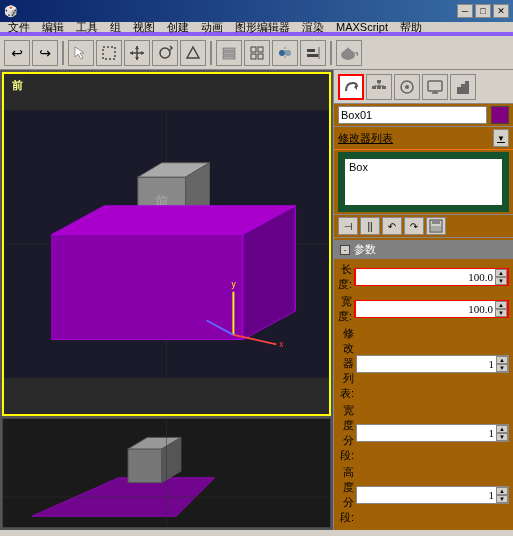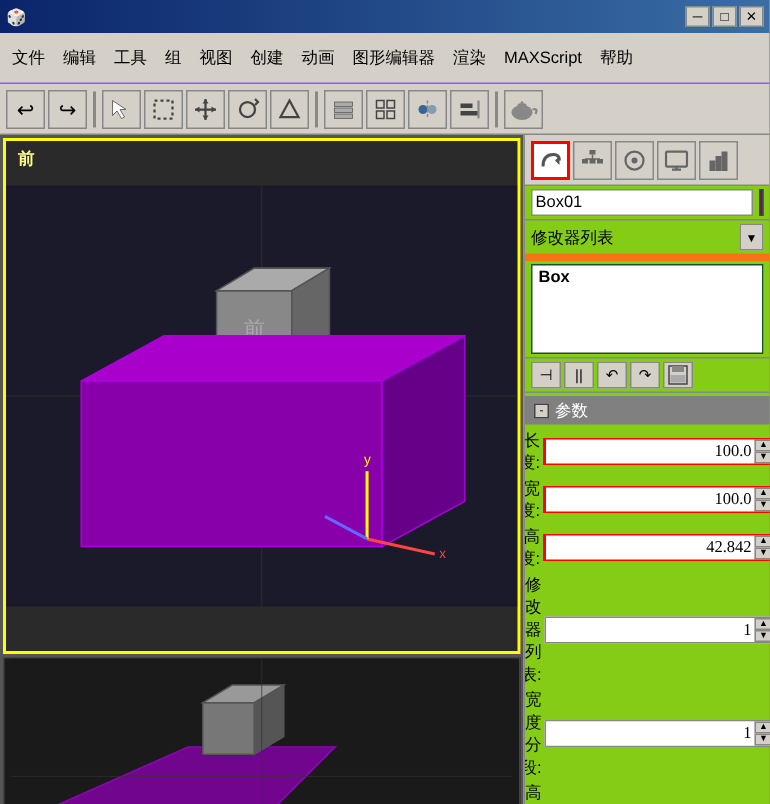--- a/index.html
+++ b/index.html
@@ -42,25 +42,25 @@
       align-items: center;
       justify-content: center;
       font-size: 9px;
       cursor: pointer;
       color: #000;
     }
 
     
     .menu-bar {
       background: #d4d0c8;
-      height: 34px;
+      height: 14px;
       display: flex;
       align-items: center;
       padding: 0 2px;
-      border-bottom: 1px solid #8b5cf6;
+      border-bottom: 4px solid #8b5cf6;
       font-size: 11px;
     }
     .menu-item {
       padding: 1px 6px;
       cursor: pointer;
     }
 
     
     .toolbar {
       background: #d4d0c8;
@@ -136,22 +136,22 @@
     .viewport-bottom {
       height: 110px;
       position: relative;
       background: #1a1a1a;
       border: 1px solid #444;
       margin: 0 2px 2px 2px;
     }
 
     
     .right-panel {
-      width: 164px;
-      background: #84cc16;
+      width: 180px;
+      background: #a16207;
       display: flex;
       flex-direction: column;
       border-left: 1px solid #888;
     }
 
     
     .right-toolbar {
       height: 34px;
       background: #d4d0c8;
       display: flex;
@@ -199,46 +199,46 @@
       border: 1px solid #444;
       cursor: pointer;
     }
 
     
     .modifier-row {
       display: flex;
       align-items: center;
       padding: 2px 4px;
       gap: 2px;
-      border-bottom: 5px solid #f97316;
+      border-bottom: 1px solid #f97316;
+      text-decoration: underline;
     }
     .modifier-label {
       font-size: 11px;
       flex: 1;
     }
     .dropdown-arrow {
       width: 16px;
       height: 18px;
       background: #d4d0c8;
       border: 1px solid #888;
       display: flex;
       align-items: center;
       justify-content: center;
       cursor: pointer;
       font-size: 8px;
     }
 
     
     .modifier-list {
       background: white;
-      border: 1px solid #14532d;
+      border: 7px solid #14532d;
       margin: 2px 4px;
       min-height: 60px;
       flex: 0 0 60px;
-      font-weight: bold;
     }
     .modifier-item {
       padding: 2px 4px;
       font-size: 11px;
       cursor: pointer;
     }
 
     
     .panel-bottom-toolbar {
       display: flex;
@@ -594,30 +594,20 @@
         <span class="param-label">宽度:</span>
         <div class="param-input-group highlighted">
           <input class="param-input" type="text" value="100.0" style="">
           <div class="spin-btns">
             <div class="spin-btn">▲</div>
             <div class="spin-btn">▼</div>
           </div>
         </div>
       </div>
 
-      <div class="param-row">
-        <span class="param-label">高度:</span>
-        <div class="param-input-group highlighted">
-          <input class="param-input" type="text" value="42.842" style="">
-          <div class="spin-btns">
-            <div class="spin-btn">▲</div>
-            <div class="spin-btn">▼</div>
-          </div>
-        </div>
-      </div>
 
       <div class="param-row">
         <span class="param-label">修改器列表:</span>
         <div class="param-input-group">
           <input class="param-input" type="text" value="1" style="">
           <div class="spin-btns">
             <div class="spin-btn">▲</div>
             <div class="spin-btn">▼</div>
           </div>
         </div>

